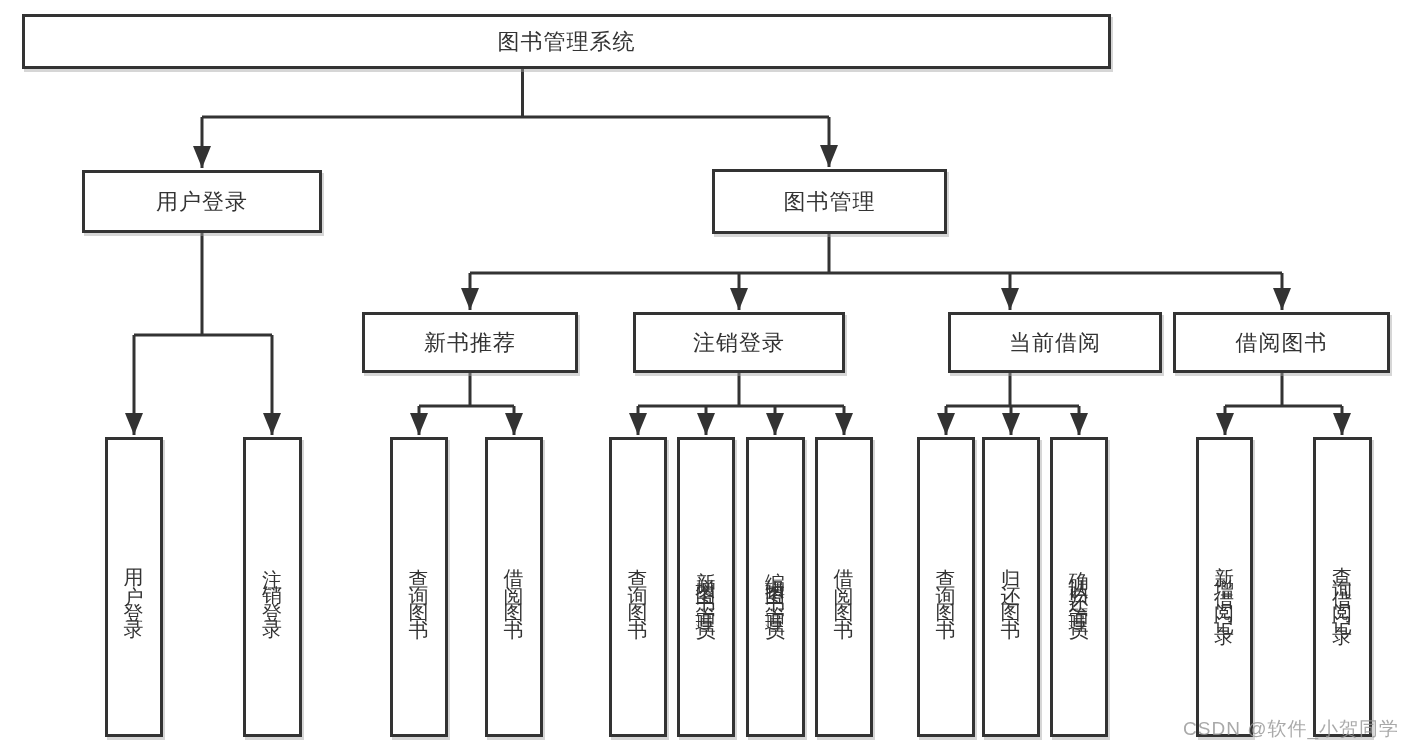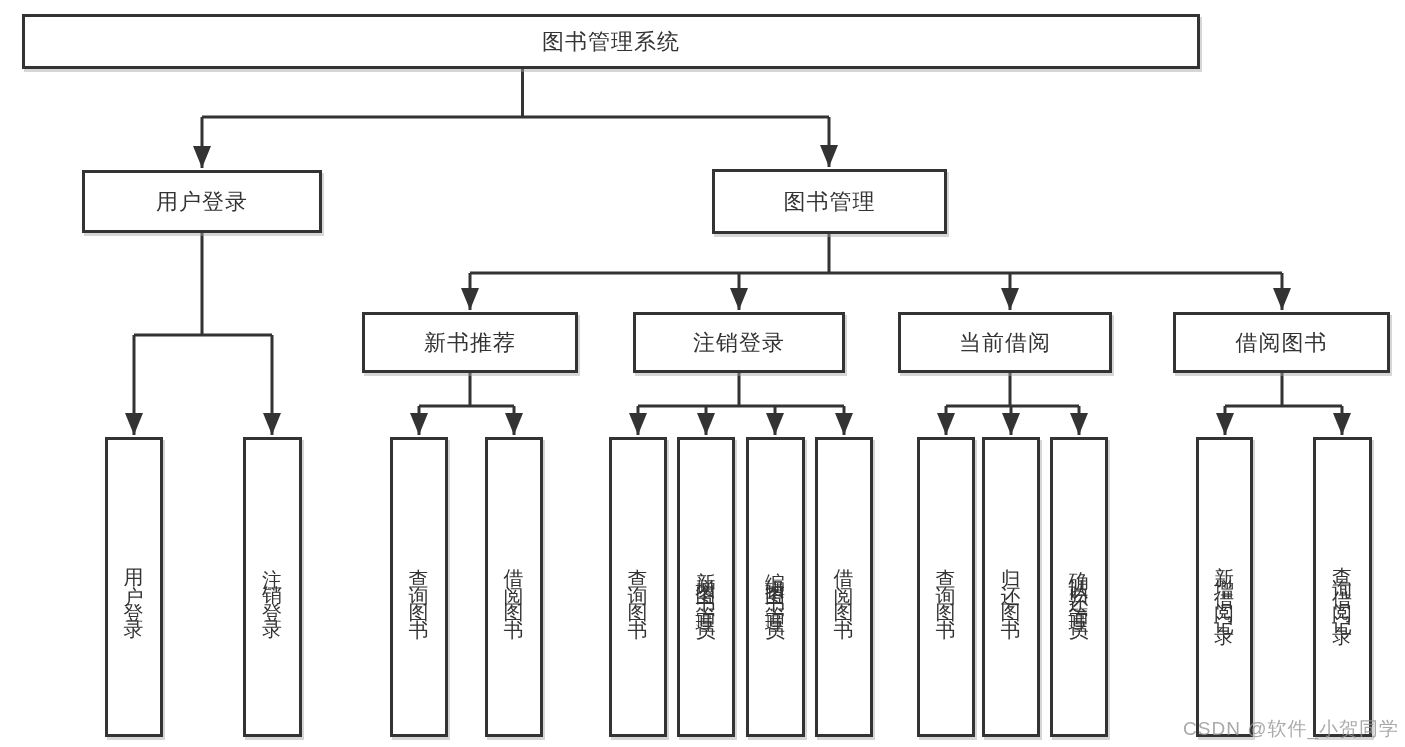--- a/index.html
+++ b/index.html
@@ -67,38 +67,38 @@
       <line x1="946" y1="406" x2="946" y2="435" marker-end="url(#ah)"></line>
       <line x1="1011" y1="406" x2="1011" y2="435" marker-end="url(#ah)"></line>
       <line x1="1079" y1="406" x2="1079" y2="435" marker-end="url(#ah)"></line>
 
       <path d="M1282,373 L1282,406 M1225,406 L1342,406"></path>
       <line x1="1225" y1="406" x2="1225" y2="435" marker-end="url(#ah)"></line>
       <line x1="1342" y1="406" x2="1342" y2="435" marker-end="url(#ah)"></line>
     </g>
   </svg>
 
-  <div class="node box-h" style="left:22px;top:14px;width:1178px;height:55px">
+  <div class="node box-h" style="left:22px;top:14px;width:1089px;height:55px">
     <span class="htext">图书管理系统</span>
   </div>
 
   <div class="node box-h" style="left:82px;top:170px;width:240px;height:63px">
     <span class="htext">用户登录</span>
   </div>
   <div class="node box-h" style="left:712px;top:169px;width:235px;height:65px">
     <span class="htext">图书管理</span>
   </div>
 
   <div class="node box-h" style="left:362px;top:312px;width:216px;height:61px">
     <span class="htext">新书推荐</span>
   </div>
   <div class="node box-h" style="left:633px;top:312px;width:212px;height:61px">
     <span class="htext">注销登录</span>
   </div>
-  <div class="node box-h" style="left:898px;top:312px;width:214px;height:61px">
+  <div class="node box-h" style="left:948px;top:312px;width:214px;height:61px">
     <span class="htext">当前借阅</span>
   </div>
   <div class="node box-h" style="left:1173px;top:312px;width:217px;height:61px">
     <span class="htext">借阅图书</span>
   </div>
 
   <div class="node box-v ls17" style="left:105px;top:437px;width:58px;height:300px">
     <span class="vtext">用户登录</span>
   </div>
   <div class="node box-v ls17" style="left:243px;top:437px;width:59px;height:300px">

